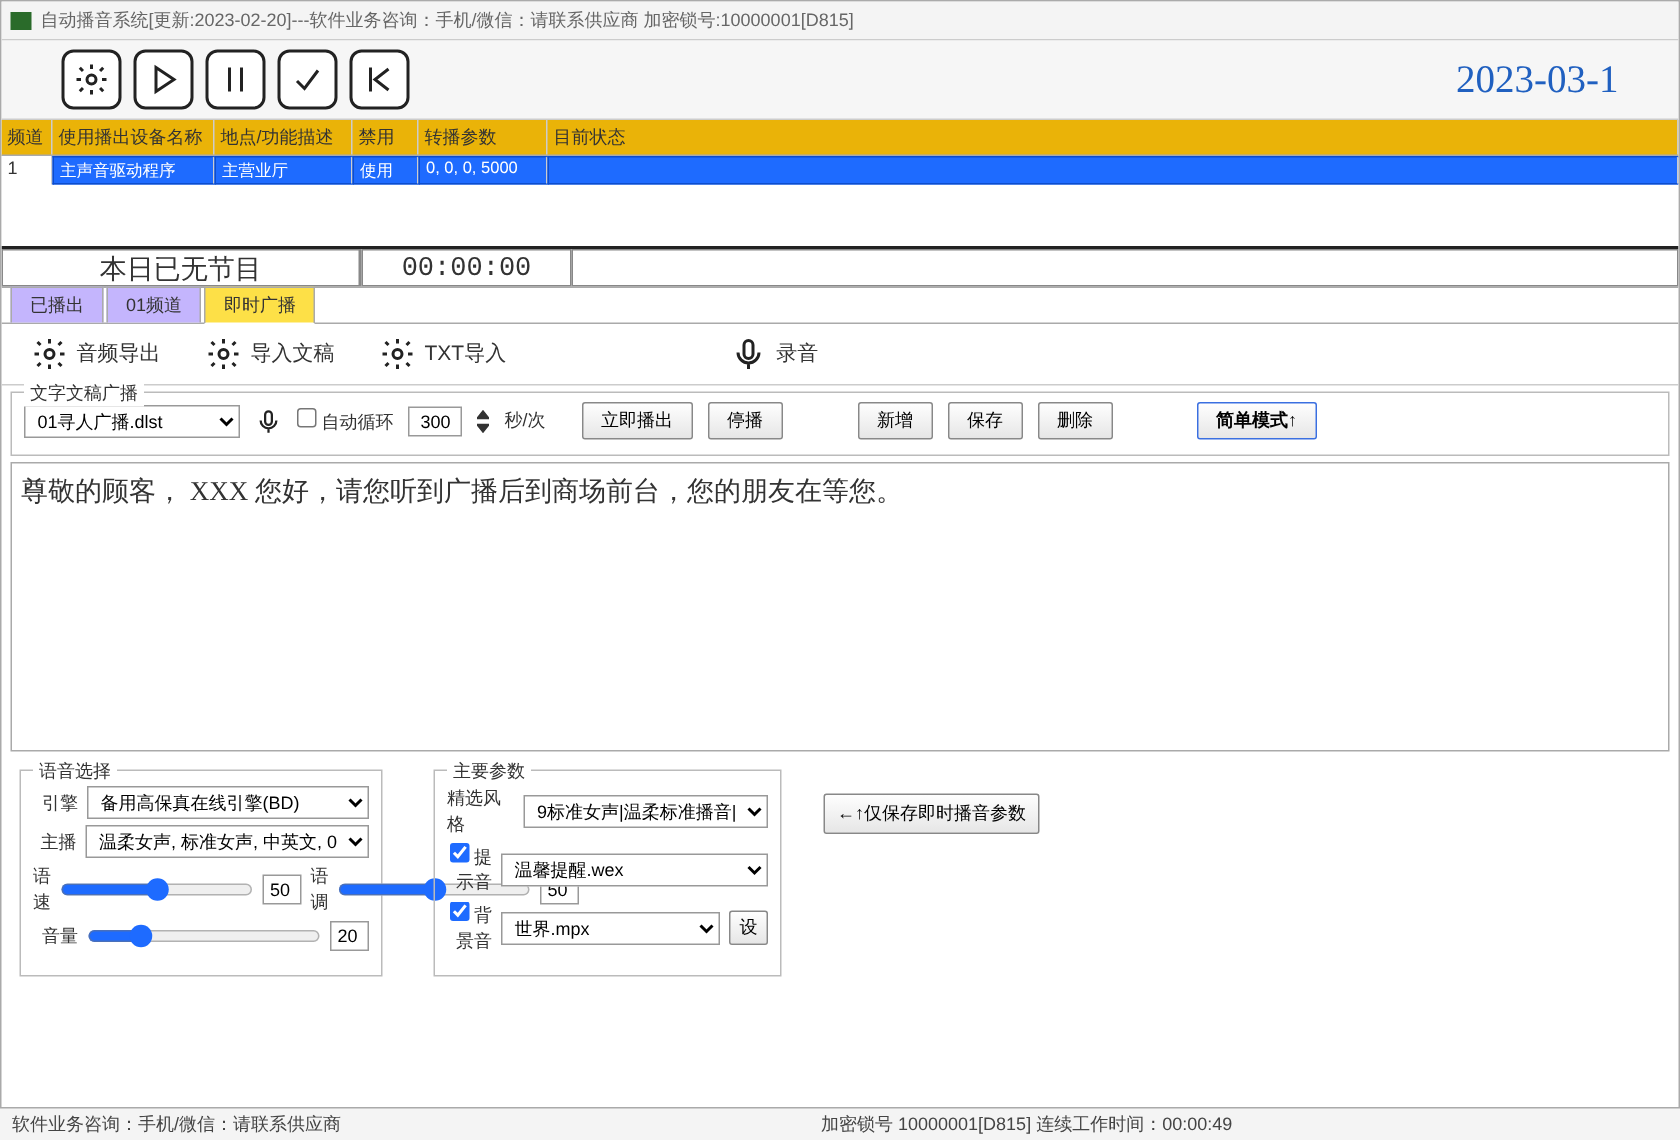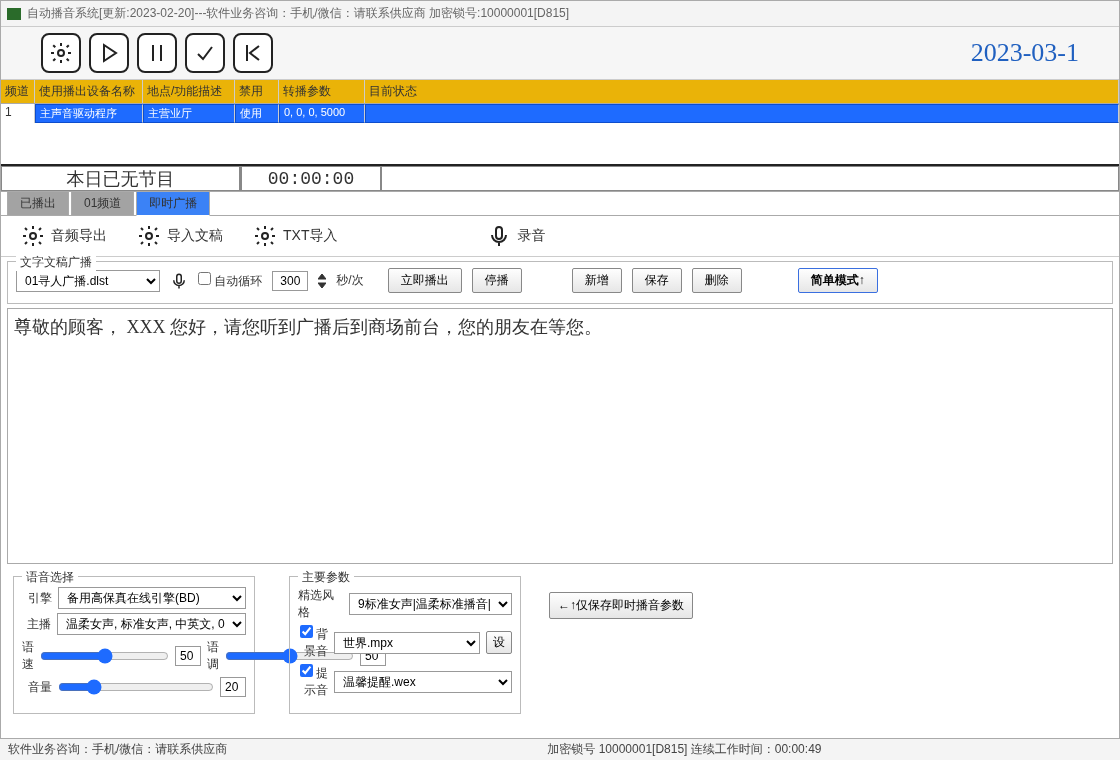--- a/index.html
+++ b/index.html
@@ -20,32 +20,32 @@
   .c-dev { width: 108px; }
   .c-loc { width: 92px; }
   .c-dis { width: 44px; }
   .c-par { width: 86px; }
   .c-sta { flex: 1; }
   .statusrow { display: flex; align-items: stretch; border-bottom: 1px solid #aaa; height: 26px; }
   .statusrow .noprog { width: 240px; border: 1px solid #888; border-right: 2px solid #888; font-size: 18px; font-family: SimSun, serif; display: flex; align-items: center; justify-content: center; font-weight: 500; }
   .statusrow .timer { width: 140px; border: 1px solid #888; font-size: 18px; font-family: "Courier New", monospace; font-weight: normal; display: flex; align-items: center; justify-content: center; }
   .statusrow .rest { flex: 1; border: 1px solid #888; }
   .tabs { display: flex; align-items: flex-end; padding: 0 6px; height: 24px; border-bottom: 1px solid #aaa; }
-  .tab { padding: 3px 12px; border: 1px solid #aaa; border-bottom: none; background: #a3a3a3; margin-right: 2px; font-size: 12px; cursor: pointer; }
-  .tab.active { background: #3b82f6; border-bottom: 1px solid #fff; position: relative; top: 1px; }
+  .tab { padding: 3px 12px; border: 1px solid #aaa; border-bottom: none; background: #c4b5fd; margin-right: 2px; font-size: 12px; cursor: pointer; }
+  .tab.active { background: #fde047; border-bottom: 1px solid #fff; position: relative; top: 1px; }
   .actionrow { display: flex; align-items: center; padding: 8px 20px; gap: 30px; border-bottom: 1px solid #ccc; }
   .actionbtn { display: flex; align-items: center; gap: 6px; cursor: pointer; font-size: 14px; }
   .actionbtn svg { width: 24px; height: 24px; stroke: #222; fill: none; stroke-width: 2; }
   .fieldset { border: 1px solid #bbb; margin: 4px 6px; padding: 6px 8px 10px; position: relative; }
   .fieldset > .legend { position: absolute; top: -8px; left: 8px; background: #fff; padding: 0 4px; font-size: 12px; }
   .controls { display: flex; align-items: center; gap: 10px; font-size: 12px; }
   select, input[type=text], input[type=number] { font-size: 12px; padding: 2px 4px; border: 1px solid #999; background: #fff; }
   .btn { padding: 3px 12px; border: 1px solid #888; background: linear-gradient(#fefefe,#e6e6e6); font-size: 12px; cursor: pointer; border-radius: 2px; }
   .btn.accent { border: 1px solid #3a6fe0; font-weight: bold; }
-  .textarea { width: calc(100% - 12px); height: 256px; margin: 4px 6px; border: 1px solid #aaa; padding: 6px; font-size: 18px; font-family: SimSun, serif; line-height: 1.4; resize: none; background: #fff; overflow: auto; }
+  .textarea { width: calc(100% - 12px); height: 193px; margin: 4px 6px; border: 1px solid #aaa; padding: 6px; font-size: 18px; font-family: SimSun, serif; line-height: 1.4; resize: none; background: #fff; overflow: auto; }
   .bottom-panels { display: flex; padding: 4px 6px 4px; gap: 22px; }
   .panelL { width: 242px; }
   .panelM { width: 232px; }
   .panelR { width: 170px; display: flex; align-items: flex-start; padding-top: 20px; }
   .formrow { display: flex; align-items: center; gap: 6px; margin: 4px 0; font-size: 12px; }
   .formrow label { width: 30px; text-align: right; }
   .slider { flex: 1; accent-color: #1e6bff; }
   input[type=checkbox] { accent-color: #1e6bff; }
   .statusbar { position: absolute; bottom: 0; left: 0; right: 0; height: 22px; border-top: 1px solid #aaa; background: #f4f4f4; display: flex; align-items: center; font-size: 12px; color: #444; padding: 0 8px; gap: 40px; }
   .statusbar .sseg { white-space: nowrap; }
@@ -205,27 +205,27 @@
     </div>
   </div>
 
   <div class="fieldset panelM">
     <div class="legend">主要参数</div>
     <div class="formrow">
       <span style="width:50px">精选风格</span>
       <select style="flex:1"><option>9标准女声|温柔标准播音|</option></select>
     </div>
     <div class="formrow">
+      <label><input type="checkbox" checked="" style=""> <span>提示音</span></label>
+      <select style="flex:1"><option>温馨提醒.wex</option></select>
+    </div>
+    <div class="formrow">
       <label><input type="checkbox" checked="" style=""> <span>背景音</span></label>
       <select style="flex:1"><option>世界.mpx</option></select>
       <button class="btn" style="padding:2px 6px">设</button>
-    </div>
-    <div class="formrow">
-      <label><input type="checkbox" checked="" style=""> <span>提示音</span></label>
-      <select style="flex:1"><option>温馨提醒.wex</option></select>
     </div>
   </div>
 
   <div class="panelR">
     <button class="btn" style="padding:4px 8px">←↑仅保存即时播音参数</button>
   </div>
 </div>
 
 <div class="statusbar">
   <span class="sseg">软件业务咨询：手机/微信：请联系供应商</span>

